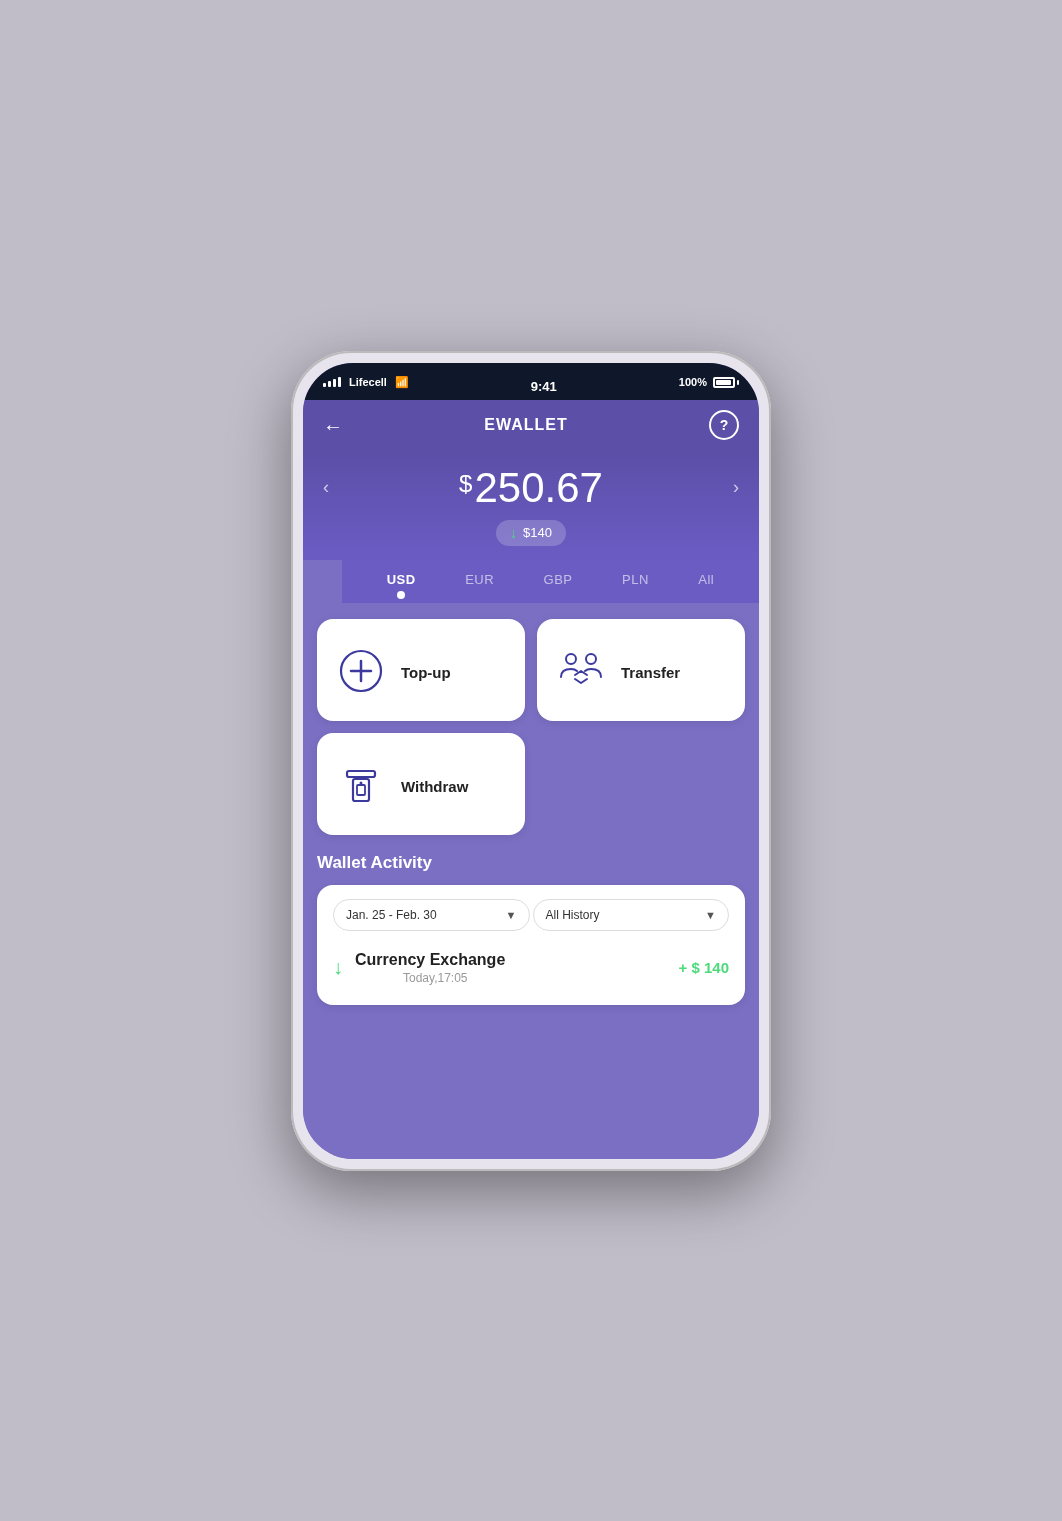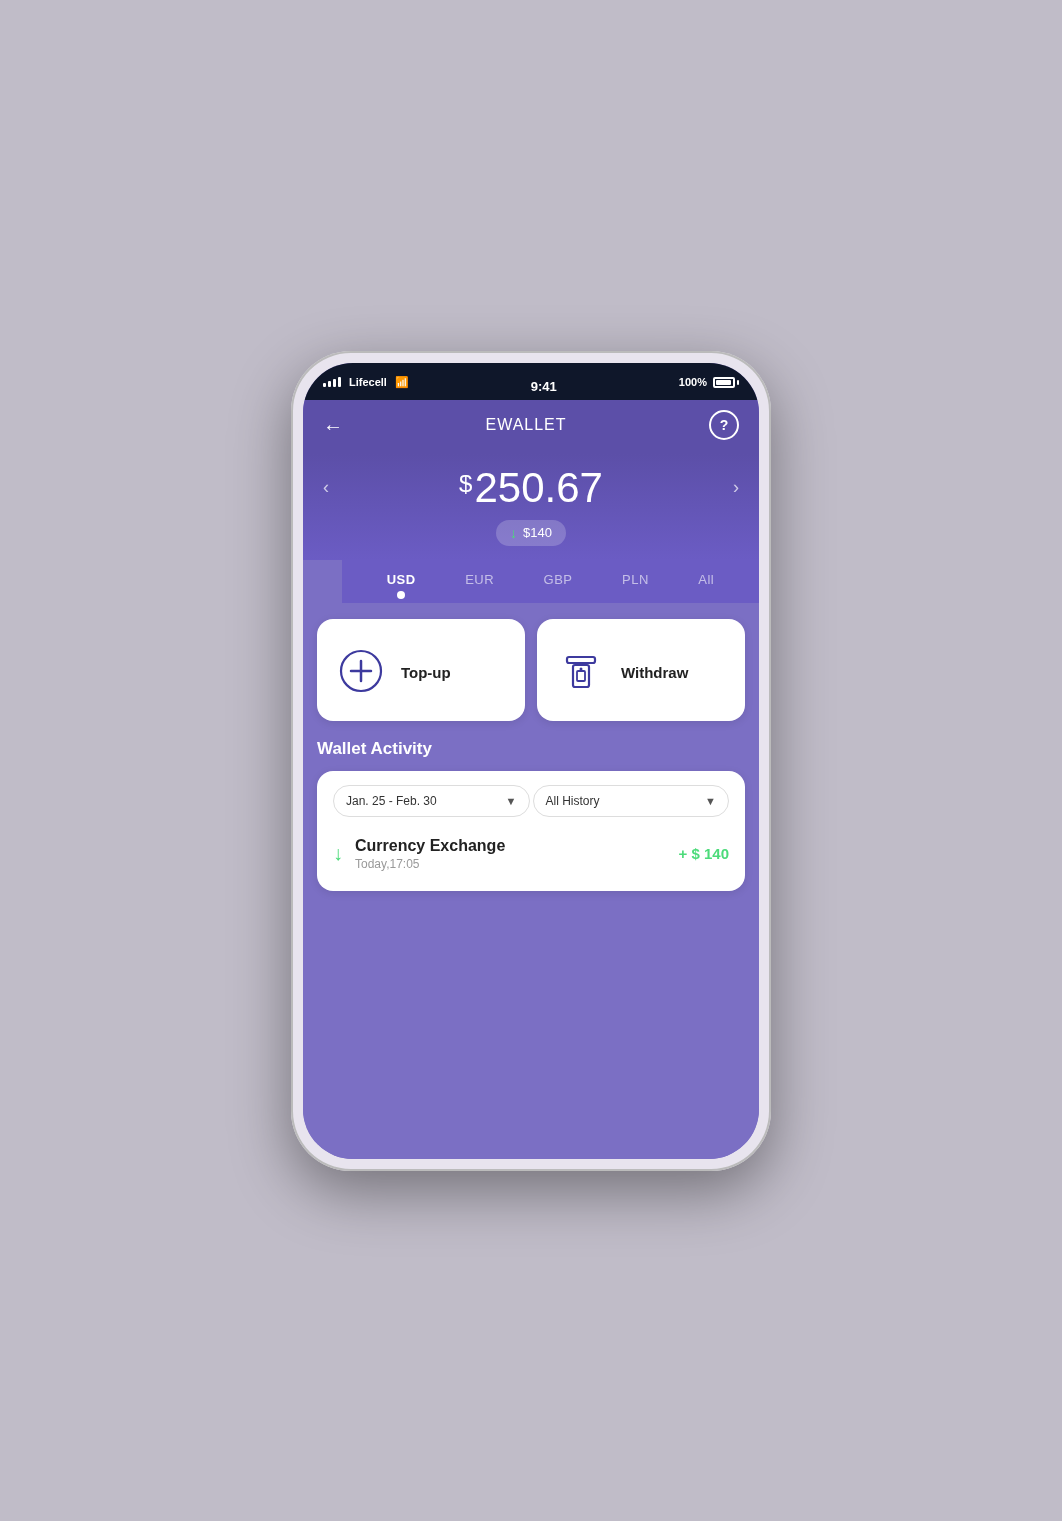--- a/index.html
+++ b/index.html
@@ -53,21 +53,21 @@
     
     .header {
       background: #5c4fa8;
       display: flex;
       justify-content: space-between;
       align-items: center;
       padding: 10px 20px 14px;
       flex-shrink: 0;
     }
     .back-arrow { color: white; font-size: 20px; cursor: pointer; }
-    .header-title { color: white; font-size: 16px; font-weight: 400; letter-spacing: 1px; }
+    .header-title { color: white; font-size: 16px; font-weight: 700; letter-spacing: 1px; }
     .help-btn {
       width: 30px; height: 30px;
       border: 2px solid white;
       border-radius: 50%;
       color: white;
       display: flex; align-items: center; justify-content: center;
       font-size: 14px; font-weight: 700; cursor: pointer;
     }
     
     .balance-section {
@@ -198,21 +198,21 @@
     .filter-chevron { color: #555; font-size: 11px; }
     .transaction-row {
       display: flex;
       align-items: center;
       gap: 12px;
       padding: 6px 0;
     }
     .tx-arrow-down { color: #4cdb7a; font-size: 20px; font-weight: 700; }
     .tx-info { flex: 1; }
     .tx-name { font-size: 16px; font-weight: 600; color: #222; }
-    .tx-time { font-size: 12px; color: #999; margin-top: 2px; }
+    .tx-time { font-size: 12px; color: #999; margin-top: 2px; margin-left: 48px; }
     .tx-amount { color: #4cdb7a; font-size: 15px; font-weight: 600; }
   </style>
 </head>
 <body>
 
 <div class="phone-frame">
   <div class="phone-screen">
 
     <div class="status-bar">
       <div class="status-left">
@@ -289,20 +289,36 @@
           <div class="action-icon">
             <svg class="icon-svg" viewBox="0 0 56 56" fill="none" xmlns="http://www.w3.org/2000/svg">
               <circle cx="28" cy="28" r="20" stroke="#3d3a9e" stroke-width="2.2"></circle>
               <line x1="28" y1="18" x2="28" y2="38" stroke="#3d3a9e" stroke-width="2.5" stroke-linecap="round"></line>
               <line x1="18" y1="28" x2="38" y2="28" stroke="#3d3a9e" stroke-width="2.5" stroke-linecap="round"></line>
             </svg>
           </div>
           <span class="action-label">Top-up</span>
         </div>
 
+        <div class="action-card">
+          <div class="action-icon">
+            <svg class="icon-svg" viewBox="0 0 56 56" fill="none" xmlns="http://www.w3.org/2000/svg">
+
+              <circle cx="18" cy="16" r="5" stroke="#3d3a9e" stroke-width="2"></circle>
+              <path d="M8 34 Q8 26 18 26 Q22 26 24 28" stroke="#3d3a9e" stroke-width="2" stroke-linecap="round" fill="none"></path>
+
+              <circle cx="38" cy="16" r="5" stroke="#3d3a9e" stroke-width="2"></circle>
+              <path d="M48 34 Q48 26 38 26 Q34 26 32 28" stroke="#3d3a9e" stroke-width="2" stroke-linecap="round" fill="none"></path>
+
+              <path d="M22 32 L28 28 L34 32" stroke="#3d3a9e" stroke-width="2" stroke-linecap="round" stroke-linejoin="round" fill="none"></path>
+              <path d="M34 36 L28 40 L22 36" stroke="#3d3a9e" stroke-width="2" stroke-linecap="round" stroke-linejoin="round" fill="none"></path>
+            </svg>
+          </div>
+          <span class="action-label">Transfer</span>
+        </div>
 
         <div class="action-card">
           <div class="action-icon">
             <svg class="icon-svg" viewBox="0 0 56 56" fill="none" xmlns="http://www.w3.org/2000/svg">
 
               <rect x="14" y="14" width="28" height="6" rx="2" stroke="#3d3a9e" stroke-width="2.2"></rect>
               <rect x="20" y="22" width="16" height="22" rx="2" stroke="#3d3a9e" stroke-width="2.2"></rect>
               <rect x="24" y="28" width="8" height="10" rx="1" stroke="#3d3a9e" stroke-width="1.8"></rect>
               <circle cx="28" cy="26" r="1.5" fill="#3d3a9e"></circle>
             </svg>

